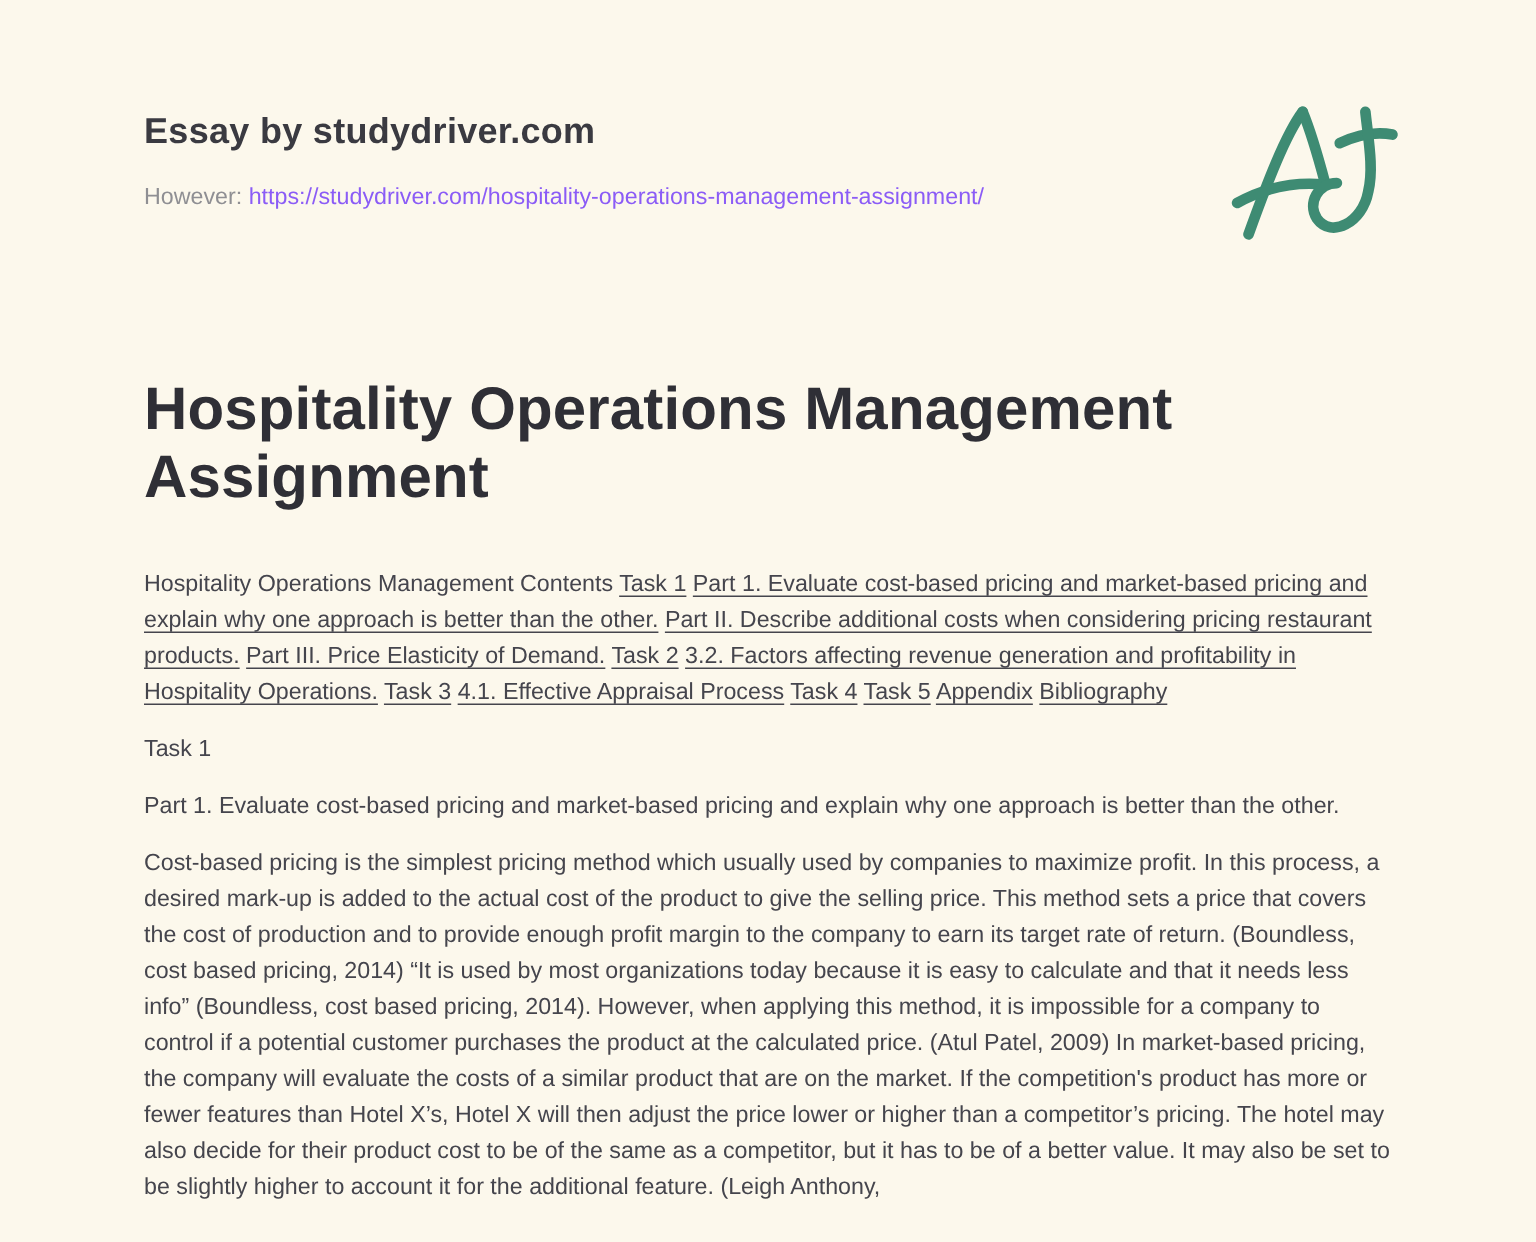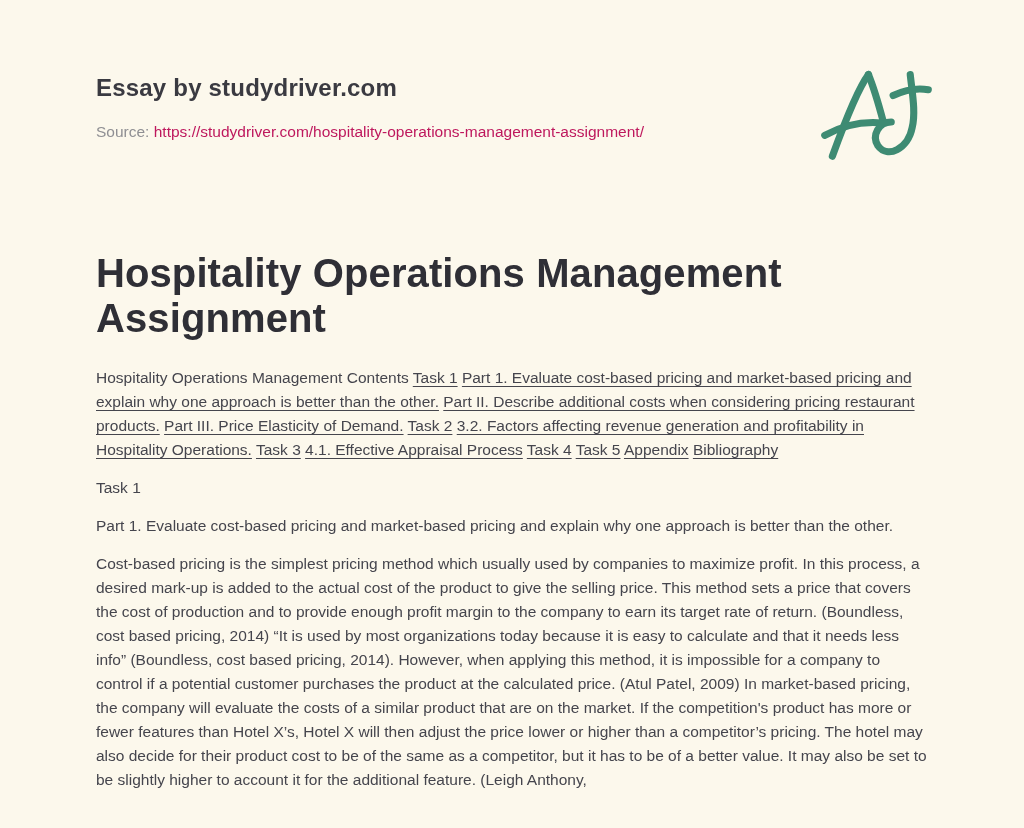--- a/index.html
+++ b/index.html
@@ -29,21 +29,21 @@
     font-weight: 700;
     color: #3a3a41;
     letter-spacing: 0.2px;
   }
   .source-line {
     margin-top: 21px;
     font-size: 15.5px;
     color: #8f8f93;
   }
   .source-line a {
-    color: #be185d;
+    color: #8b5cf6;
     text-decoration: none;
   }
   .logo {
     position: absolute;
     top: 62px;
     right: 90px;
     width: 114px;
     height: 102px;
   }
   .article-title {
@@ -55,40 +55,40 @@
     letter-spacing: 0.1px;
   }
   p {
     margin: 14px 0 0 0;
     font-size: 15.5px;
     line-height: 24px;
     color: #45454d;
     max-width: 832px;
   }
   .toc {
-    margin-top: 25px;
+    margin-top: 37px;
   }
   .toc a {
     color: #45454d;
     text-decoration: underline;
     text-decoration-thickness: 1px;
     text-underline-offset: 3px;
     cursor: pointer;
   }
 </style>
 </head>
 <body>
 
 <div class="page">
   <div class="content">
 
     <h1 class="site-heading">Essay by studydriver.com</h1>
 
     <div class="source-line">
-      <span>Source:</span>
+      <span>However:</span>
       <a href="#">https://studydriver.com/hospitality-operations-management-assignment/</a>
     </div>
 
     <h2 class="article-title">Hospitality Operations Management Assignment</h2>
 
     <p class="toc"><span>Hospitality Operations Management Contents</span> <a href="#">Task 1</a> <a href="#">Part 1. Evaluate cost-based pricing and market-based pricing and explain why one approach is better than the other.</a> <a href="#">Part II. Describe additional costs when considering pricing restaurant products.</a> <a href="#">Part III. Price Elasticity of Demand.</a> <a href="#">Task 2</a> <a href="#">3.2. Factors affecting revenue generation and profitability in Hospitality Operations.</a> <a href="#">Task 3</a> <a href="#">4.1. Effective Appraisal Process</a> <a href="#">Task 4</a> <a href="#">Task 5</a> <a href="#">Appendix</a> <a href="#">Bibliography</a></p>
 
     <p>Task 1</p>
 
     <p>Part 1. Evaluate cost-based pricing and market-based pricing and explain why one approach is better than the other.</p>

